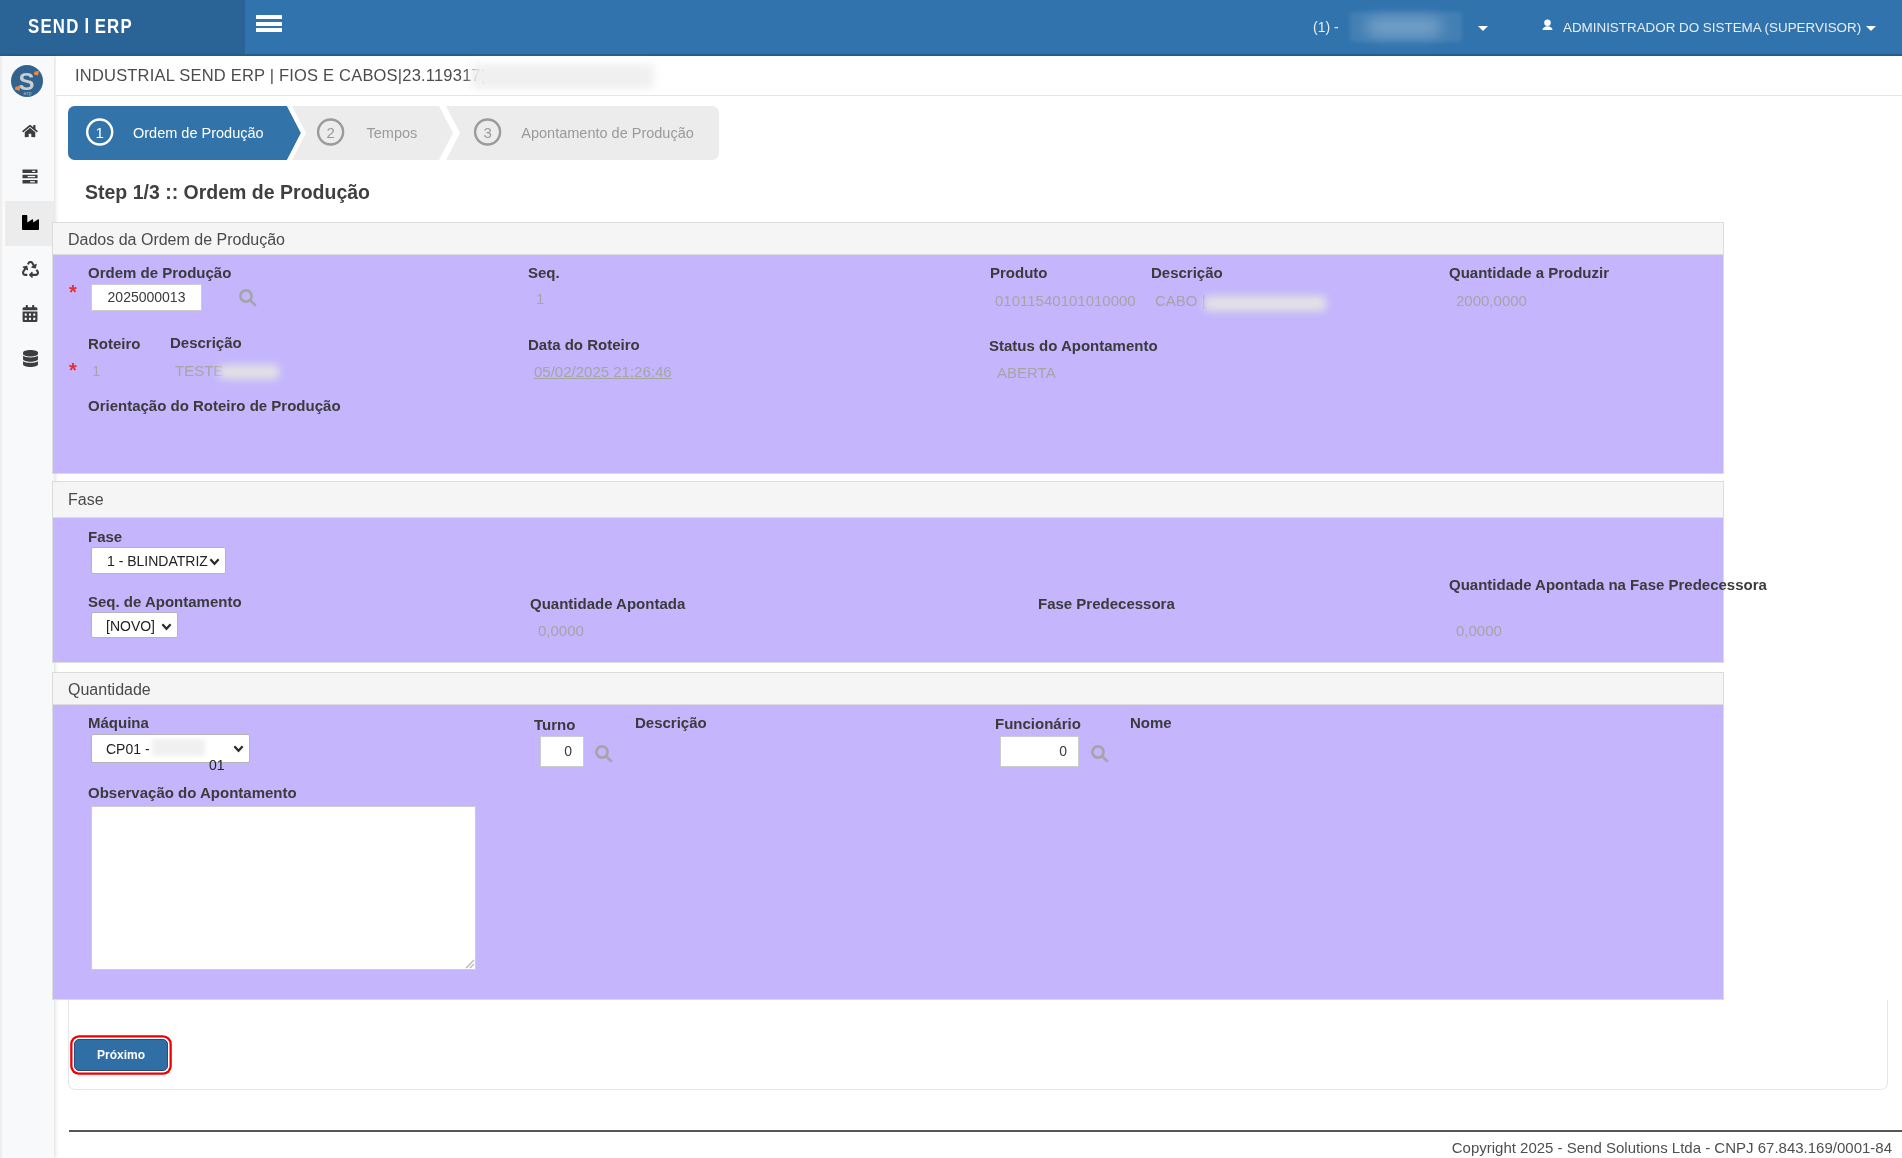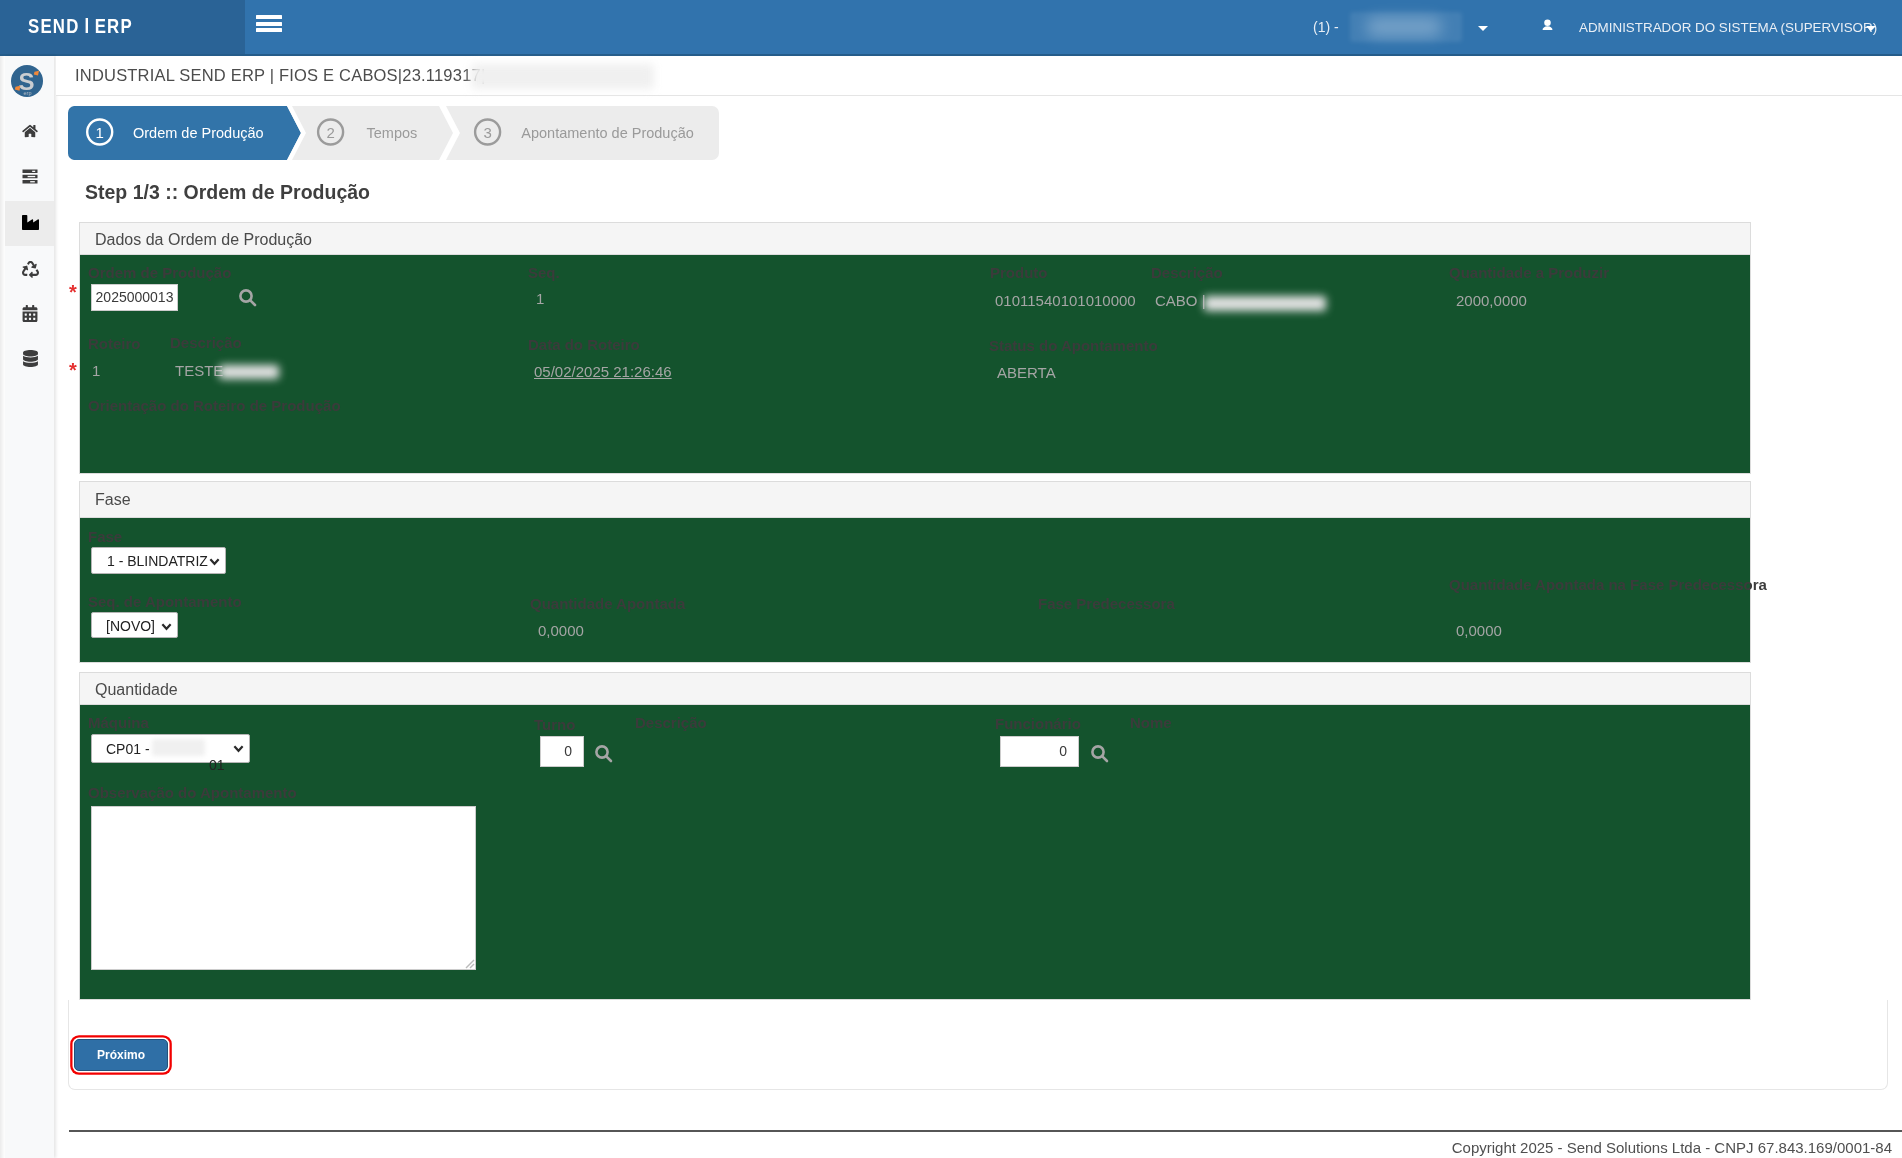--- a/index.html
+++ b/index.html
@@ -28,21 +28,21 @@
 .sicon svg { display:inline-block; }
 
 #crumbbar { position:absolute; left:56px; top:56px; width:1846px; height:40px; background:#fff; border-bottom:1px solid #e5e5e5; }
 #crumb { position:absolute; left:75px; top:66px; font-size:16.5px; color:#4c4c4c; letter-spacing:0.2px; }
 #crumbblur { position:absolute; left:471px; top:64px; width:183px; height:25px; background:#f0f0f0; filter:blur(4px); border-radius:4px; }
 
 #wizard { position:absolute; left:68px; top:106px; }
 
 #stephead { position:absolute; left:85px; top:181px; font-size:19.5px; font-weight:bold; color:#3f3f3f; }
 
-.panel { position:absolute; left:79px; width:1672px; border:1px solid #dcdcdc; background:#14532d; }
+.panel { position:absolute; left:52px; width:1672px; border:1px solid #dcdcdc; background:#c4b5fd; }
 .phead { height:32px; background:#f5f5f5; border-bottom:1px solid #dcdcdc; line-height:33px; padding-left:15px; font-size:16px; color:#4a4a4a; }
 .lb { position:absolute; font-weight:bold; font-size:15px; color:#3b3b3b; white-space:nowrap; }
 .vl { position:absolute; font-size:15px; color:#a5a5a5; white-space:nowrap; }
 .req { position:absolute; color:#e53030; font-size:20px; font-weight:bold; }
 .inp { position:absolute; border:1px solid #ccc; background:#fff; font-size:14px; color:#3a3a3a; }
 .blurg { position:absolute; background:#e3e3e3; filter:blur(4px); border-radius:3px; }
 .mag { position:absolute; }
 .sel { position:absolute; border:1px solid #b5b5b5; border-radius:2px; background:#fff; font-size:14px; color:#222; }
 .sel span { position:absolute; top:5px; }
 .sel svg { position:absolute; right:5px; top:8px; }
@@ -69,21 +69,21 @@
     </div>
   <div class="navtext" style="left:1313px; top:19px;">(1) -</div>
   <div id="blurbox">
       <i></i>
     </div>
   <div class="caret" style="left:1478px; top:26px;"></div>
   <svg class="abs" style="left:1539px; top:17px;" width="17" height="17" viewBox="0 0 24 24">
     <circle cx="12" cy="8" r="4.6" fill="#fff"></circle>
     <path d="M12 13.2 c-4.4 0 -7 2.6 -7 5.3 l14 0 c0 -2.7 -2.6 -5.3 -7 -5.3 z" fill="#fff"></path>
   </svg>
-  <div class="navtext" style="left:1563px; top:20px; font-size:13.4px;margin-left:16px;">ADMINISTRADOR DO SISTEMA (SUPERVISOR)</div>
+  <div class="navtext" style="left:1563px; top:20px; font-size:13.4px;">ADMINISTRADOR DO SISTEMA (SUPERVISOR)</div>
   <div class="caret" style="left:1866px; top:26px;"></div>
 </div>
 
 <div id="edgeL"></div>
 <div id="sidebar">
   <div id="sideactive"></div>
   <div class="sicon" style="top:68px;">
     <svg width="16" height="14" viewBox="0 0 576 512" fill="#3d3d3d">
         <path d="M280.37 148.26L96 300.11V464a16 16 0 0 0 16 16l112.06-.29a16 16 0 0 0 15.92-16V368a16 16 0 0 1 16-16h64a16 16 0 0 1 16 16v95.64a16 16 0 0 0 16 16.05L464 480a16 16 0 0 0 16-16V300L295.67 148.26a12.19 12.19 0 0 0-15.3 0zM571.6 251.47L488 182.56V44.05a12 12 0 0 0-12-12h-56a12 12 0 0 0-12 12v72.61L318.47 43a48 48 0 0 0-61 0L4.34 251.47a12 12 0 0 0-1.6 16.9l25.5 31A12 12 0 0 0 45.15 301l235.22-193.74a12.19 12.19 0 0 1 15.3 0L530.9 301a12 12 0 0 0 16.9-1.6l25.5-31a12 12 0 0 0-1.7-16.93z"></path>
       </svg>
@@ -146,21 +146,21 @@
   <text x="453.3" y="31.5" font-size="14.5" fill="#9a9a9a">Apontamento de Produção</text>
 </svg>
 
 <div id="stephead">Step 1/3 :: Ordem de Produção</div>
 
 <div class="panel" style="top:222px; height:252px;">
   <div class="phead">Dados da Ordem de Produção</div>
 </div>
 <div class="req" style="left:69px; top:281px;">*</div>
 <div class="lb" style="left:88px; top:264px;">Ordem de Produção</div>
-<div class="inp" style="left:91px; top:284px; width:87px; height:27px; text-align:center; line-height:25px;">2025000013</div>
+<div class="inp" style="left:91px; top:284px; width:111px; height:27px; text-align:center; line-height:25px;">2025000013</div>
 <svg class="mag" style="left:238px; top:288px;" width="19" height="19" viewBox="0 0 19 19">
   <circle cx="8" cy="8" r="5.6" fill="none" stroke="#a5a5a5" stroke-width="2.6"></circle>
   <line x1="12.3" y1="12.3" x2="17" y2="17" stroke="#a5a5a5" stroke-width="2.6" stroke-linecap="round"></line>
 </svg>
 <div class="lb" style="left:528px; top:264px;">Seq.</div>
 <div class="vl" style="left:536px; top:290px;">1</div>
 <div class="lb" style="left:990px; top:264px;">Produto</div>
 <div class="vl" style="left:995px; top:292px;">01011540101010000</div>
 <div class="lb" style="left:1151px; top:264px;">Descrição</div>
 <div class="vl" style="left:1155px; top:292px;">CABO |</div>

